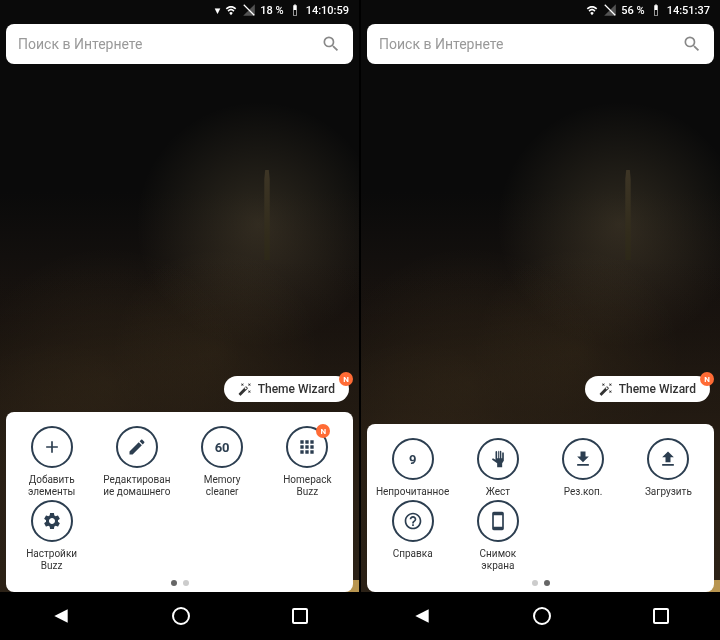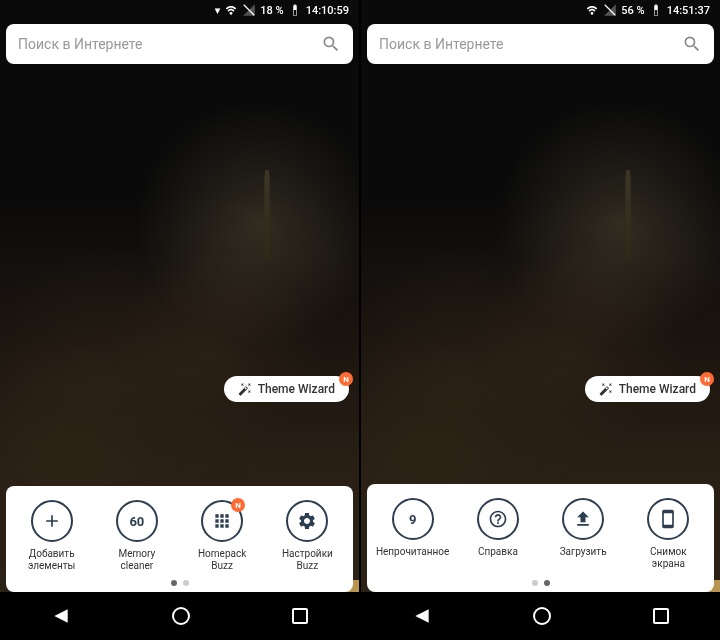--- a/index.html
+++ b/index.html
@@ -71,20 +71,28 @@
         <div class="item">
           <div class="icon-circle">
             <svg viewBox="0 0 24 24">
               <path d="M19 13h-6v6h-2v-6H5v-2h6V5h2v6h6v2z"></path>
             </svg>
           </div>
           <div class="item-label">Добавить<br>элементы</div>
         </div>
         <div class="item">
           <div class="icon-circle">
+            <svg viewBox="0 0 24 24">
+              <path d="M3 17.25V21h3.75L17.81 9.94l-3.75-3.75L3 17.25zM20.71 7.04c.39-.39.39-1.02 0-1.41l-2.34-2.34c-.39-.39-1.02-.39-1.41 0l-1.83 1.83 3.75 3.75 1.83-1.83z"></path>
+            </svg>
+          </div>
+          <div class="item-label">Редактирован<br>ие домашнего</div>
+        </div>
+        <div class="item">
+          <div class="icon-circle">
             <span class="num">60</span>
           </div>
           <div class="item-label">Memory<br>cleaner</div>
         </div>
         <div class="item">
           <div class="icon-circle">
             <svg viewBox="0 0 24 24">
               <path d="M4 8h4V4H4v4zm6 12h4v-4h-4v4zm-6 0h4v-4H4v4zm0-6h4v-4H4v4zm6 0h4v-4h-4v4zm6-10v4h4V4h-4zm-6 4h4V4h-4v4zm6 6h4v-4h-4v4zm0 6h4v-4h-4v4z"></path>
             </svg>
             <div class="badge-n">N</div>
@@ -149,32 +157,48 @@
     <div class="grid" id="grid-right">
         <div class="item">
           <div class="icon-circle">
             <span class="num">9</span>
           </div>
           <div class="item-label">Непрочитанное</div>
         </div>
         <div class="item">
           <div class="icon-circle">
             <svg viewBox="0 0 24 24">
+              <path d="M13 2c-.55 0-1 .45-1 1v8h-1V3.5c0-.55-.45-1-1-1s-1 .45-1 1V13l-2.5-1.5c-.5-.3-1.15-.15-1.45.35s-.15 1.15.35 1.45L11 17v5h6v-5l2-3V5c0-.55-.45-1-1-1s-1 .45-1 1v6h-1V3c0-.55-.45-1-1-1s-1 .45-1 1v8h-1V3c0-.55-.45-1-1-1z"></path>
+            </svg>
+          </div>
+          <div class="item-label">Жест</div>
+        </div>
+        <div class="item">
+          <div class="icon-circle">
+            <svg viewBox="0 0 24 24">
+              <path d="M19 9h-4V3H9v6H5l7 7 7-7zM5 18v2h14v-2H5z"></path>
+            </svg>
+          </div>
+          <div class="item-label">Рез.коп.</div>
+        </div>
+        <div class="item">
+          <div class="icon-circle">
+            <svg viewBox="0 0 24 24">
+              <path d="M9 16h6v-6h4l-7-7-7 7h4v6zm-4 2h14v2H5v-2z"></path>
+            </svg>
+          </div>
+          <div class="item-label">Загрузить</div>
+        </div>
+        <div class="item">
+          <div class="icon-circle">
+            <svg viewBox="0 0 24 24">
               <path d="M11 18h2v-2h-2v2zm1-16C6.48 2 2 6.48 2 12s4.48 10 10 10 10-4.48 10-10S17.52 2 12 2zm0 18c-4.41 0-8-3.59-8-8s3.59-8 8-8 8 3.59 8 8-3.59 8-8 8zm0-14c-2.21 0-4 1.79-4 4h2c0-1.1.9-2 2-2s2 .9 2 2c0 2-3 1.75-3 5h2c0-2.25 3-2.5 3-5 0-2.21-1.79-4-4-4z"></path>
             </svg>
           </div>
           <div class="item-label">Справка</div>
-        </div>
-        <div class="item">
-          <div class="icon-circle">
-            <svg viewBox="0 0 24 24">
-              <path d="M9 16h6v-6h4l-7-7-7 7h4v6zm-4 2h14v2H5v-2z"></path>
-            </svg>
-          </div>
-          <div class="item-label">Загрузить</div>
         </div>
         <div class="item">
           <div class="icon-circle">
             <svg viewBox="0 0 24 24">
               <path d="M17 1H7c-1.1 0-2 .9-2 2v18c0 1.1.9 2 2 2h10c1.1 0 2-.9 2-2V3c0-1.1-.9-2-2-2zm0 18H7V5h10v14z"></path>
             </svg>
           </div>
           <div class="item-label">Снимок<br>экрана</div>
         </div>
         <div class="item" style="visibility: hidden;"></div>

